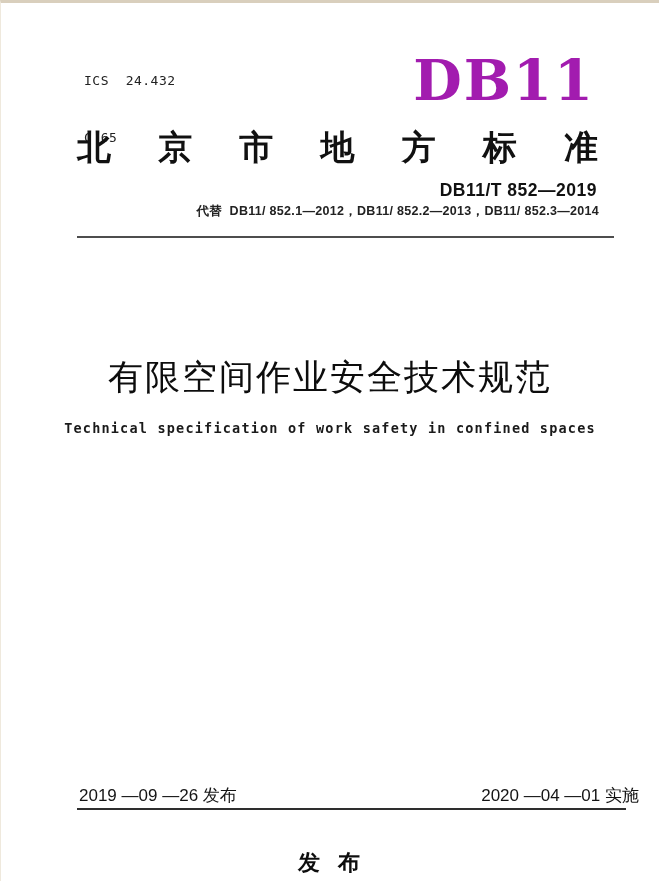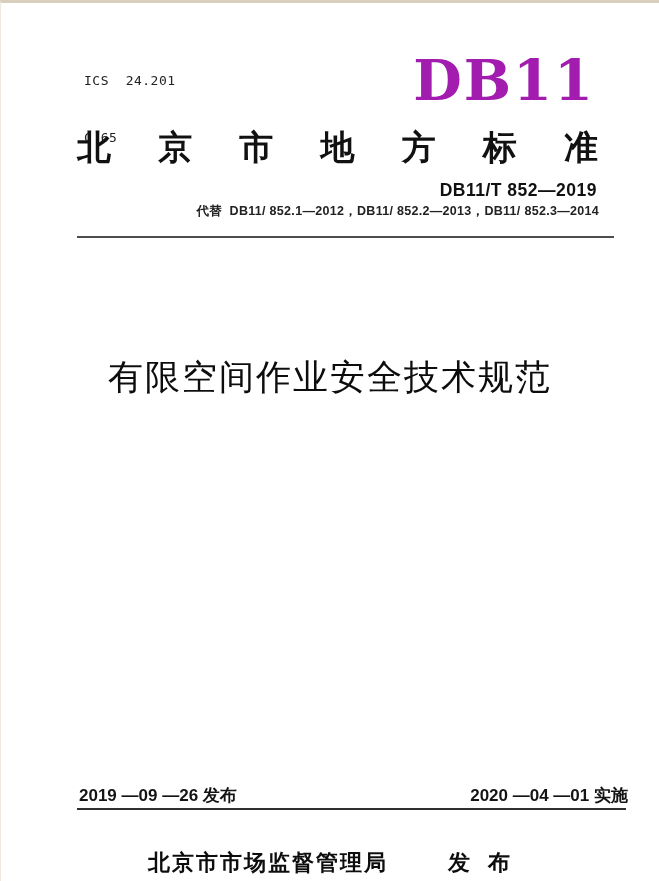--- a/index.html
+++ b/index.html
@@ -99,26 +99,26 @@
     font-family: "DejaVu Sans Mono", monospace;
     font-size: 13.5px;
     font-weight: 600;
     letter-spacing: 1.2px;
     color: #1a1a1a;
   }
 
   .footer-dates {
     position: absolute;
     left: 78px;
-    right: 31px;
+    right: 20px;
     top: 781px;
     display: flex;
     justify-content: space-between;
     font-size: 17px;
-    font-weight: 700;
+    font-weight: 400;
     white-space: pre;
     color: #141414;
   }
 
   .publisher-row {
     position: absolute;
     left: 0; right: 0;
     top: 845px;
     display: flex;
     justify-content: center;
@@ -130,42 +130,42 @@
     white-space: pre;
     color: #0d0d0d;
   }
 </style>
 </head>
 <body>
 
 <div class="page">
 
   <div class="ics-block">
-    <div>ICS  24.201</div>
+    <div>ICS  24.432</div>
     <div>C 65</div>
   </div>
 
   <div class="logo">DB11</div>
 
   <div class="std-name">北京市地方标准</div>
 
   <div class="std-num">DB11/T 852—2019</div>
 
   <div class="replaces">代替  DB11/ 852.1—2012，DB11/ 852.2—2013，DB11/ 852.3—2014</div>
 
   <div class="rule rule-top"></div>
 
   <h1 class="title-zh">有限空间作业安全技术规范</h1>
 
+  <div class="title-en">Technical specification of work safety in confined spaces</div>
 
   <div class="footer-dates">
     <span>2019 —09 —26 发布</span>
     <span>2020 —04 —01 实施</span>
   </div>
 
   <div class="rule rule-bottom"></div>
 
   <div class="publisher-row">
-    <span>北京市市场监督管理局</span>
     <span>发  布</span>
   </div>
 
 </div>
 
 </body></html>

